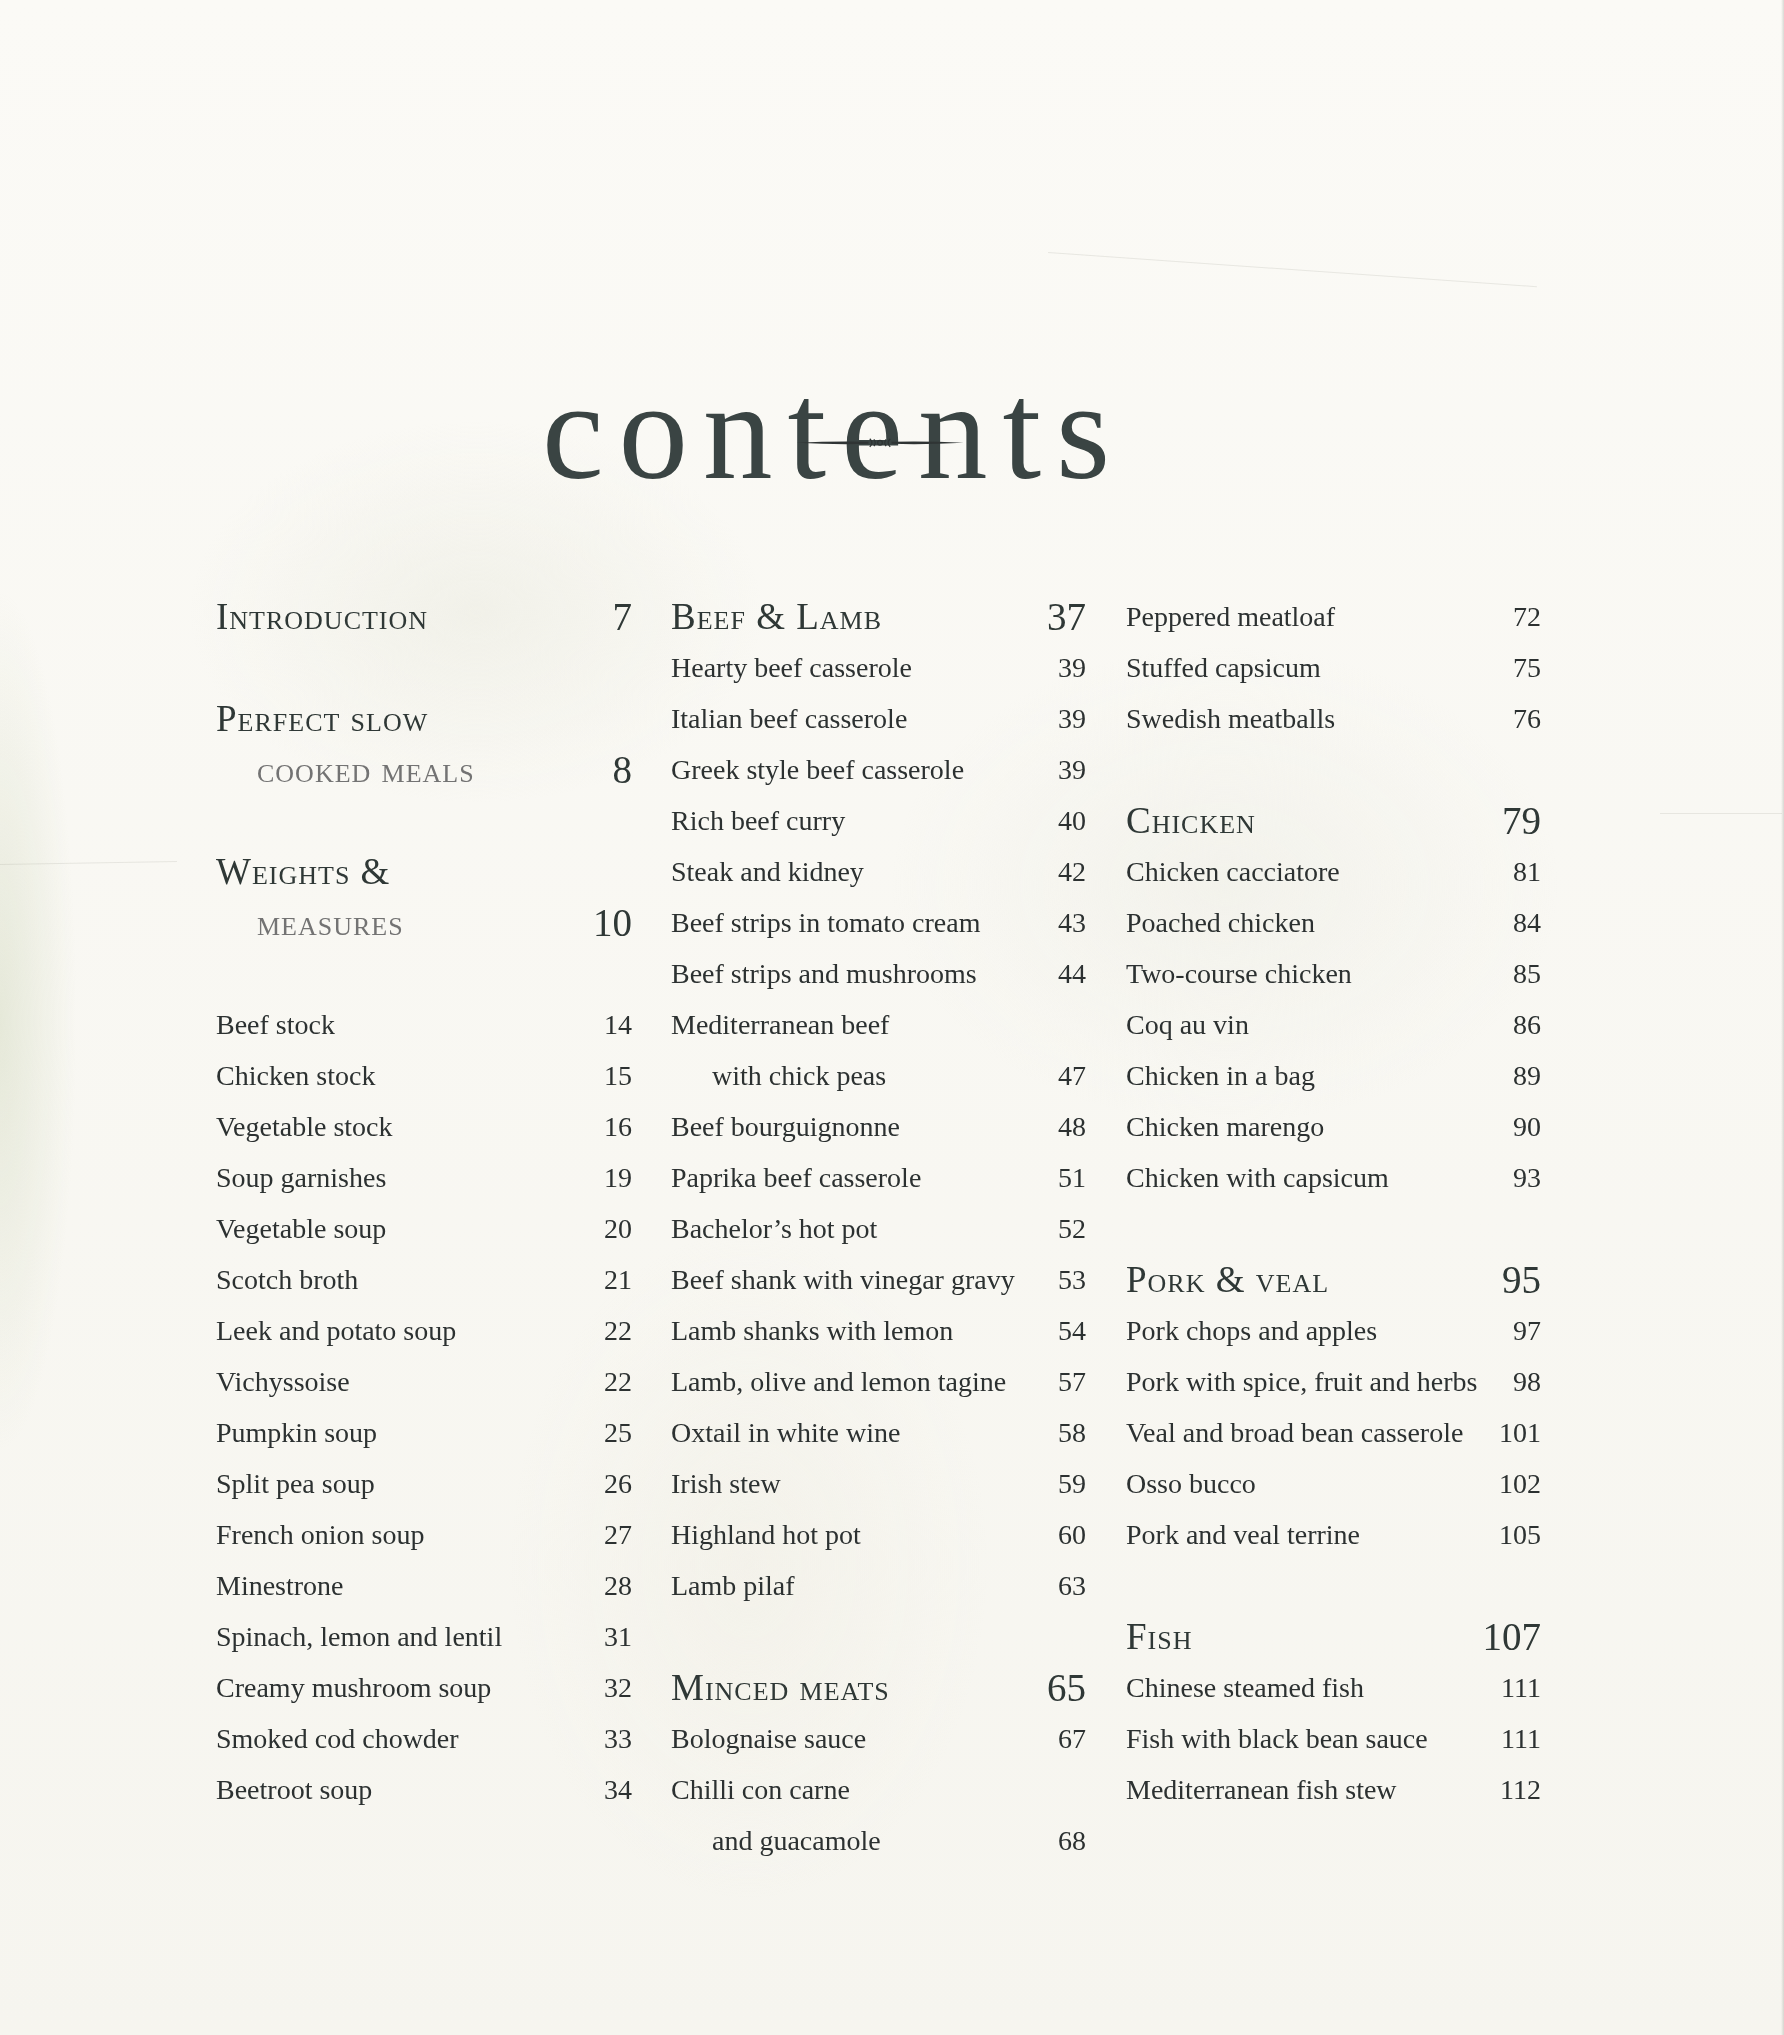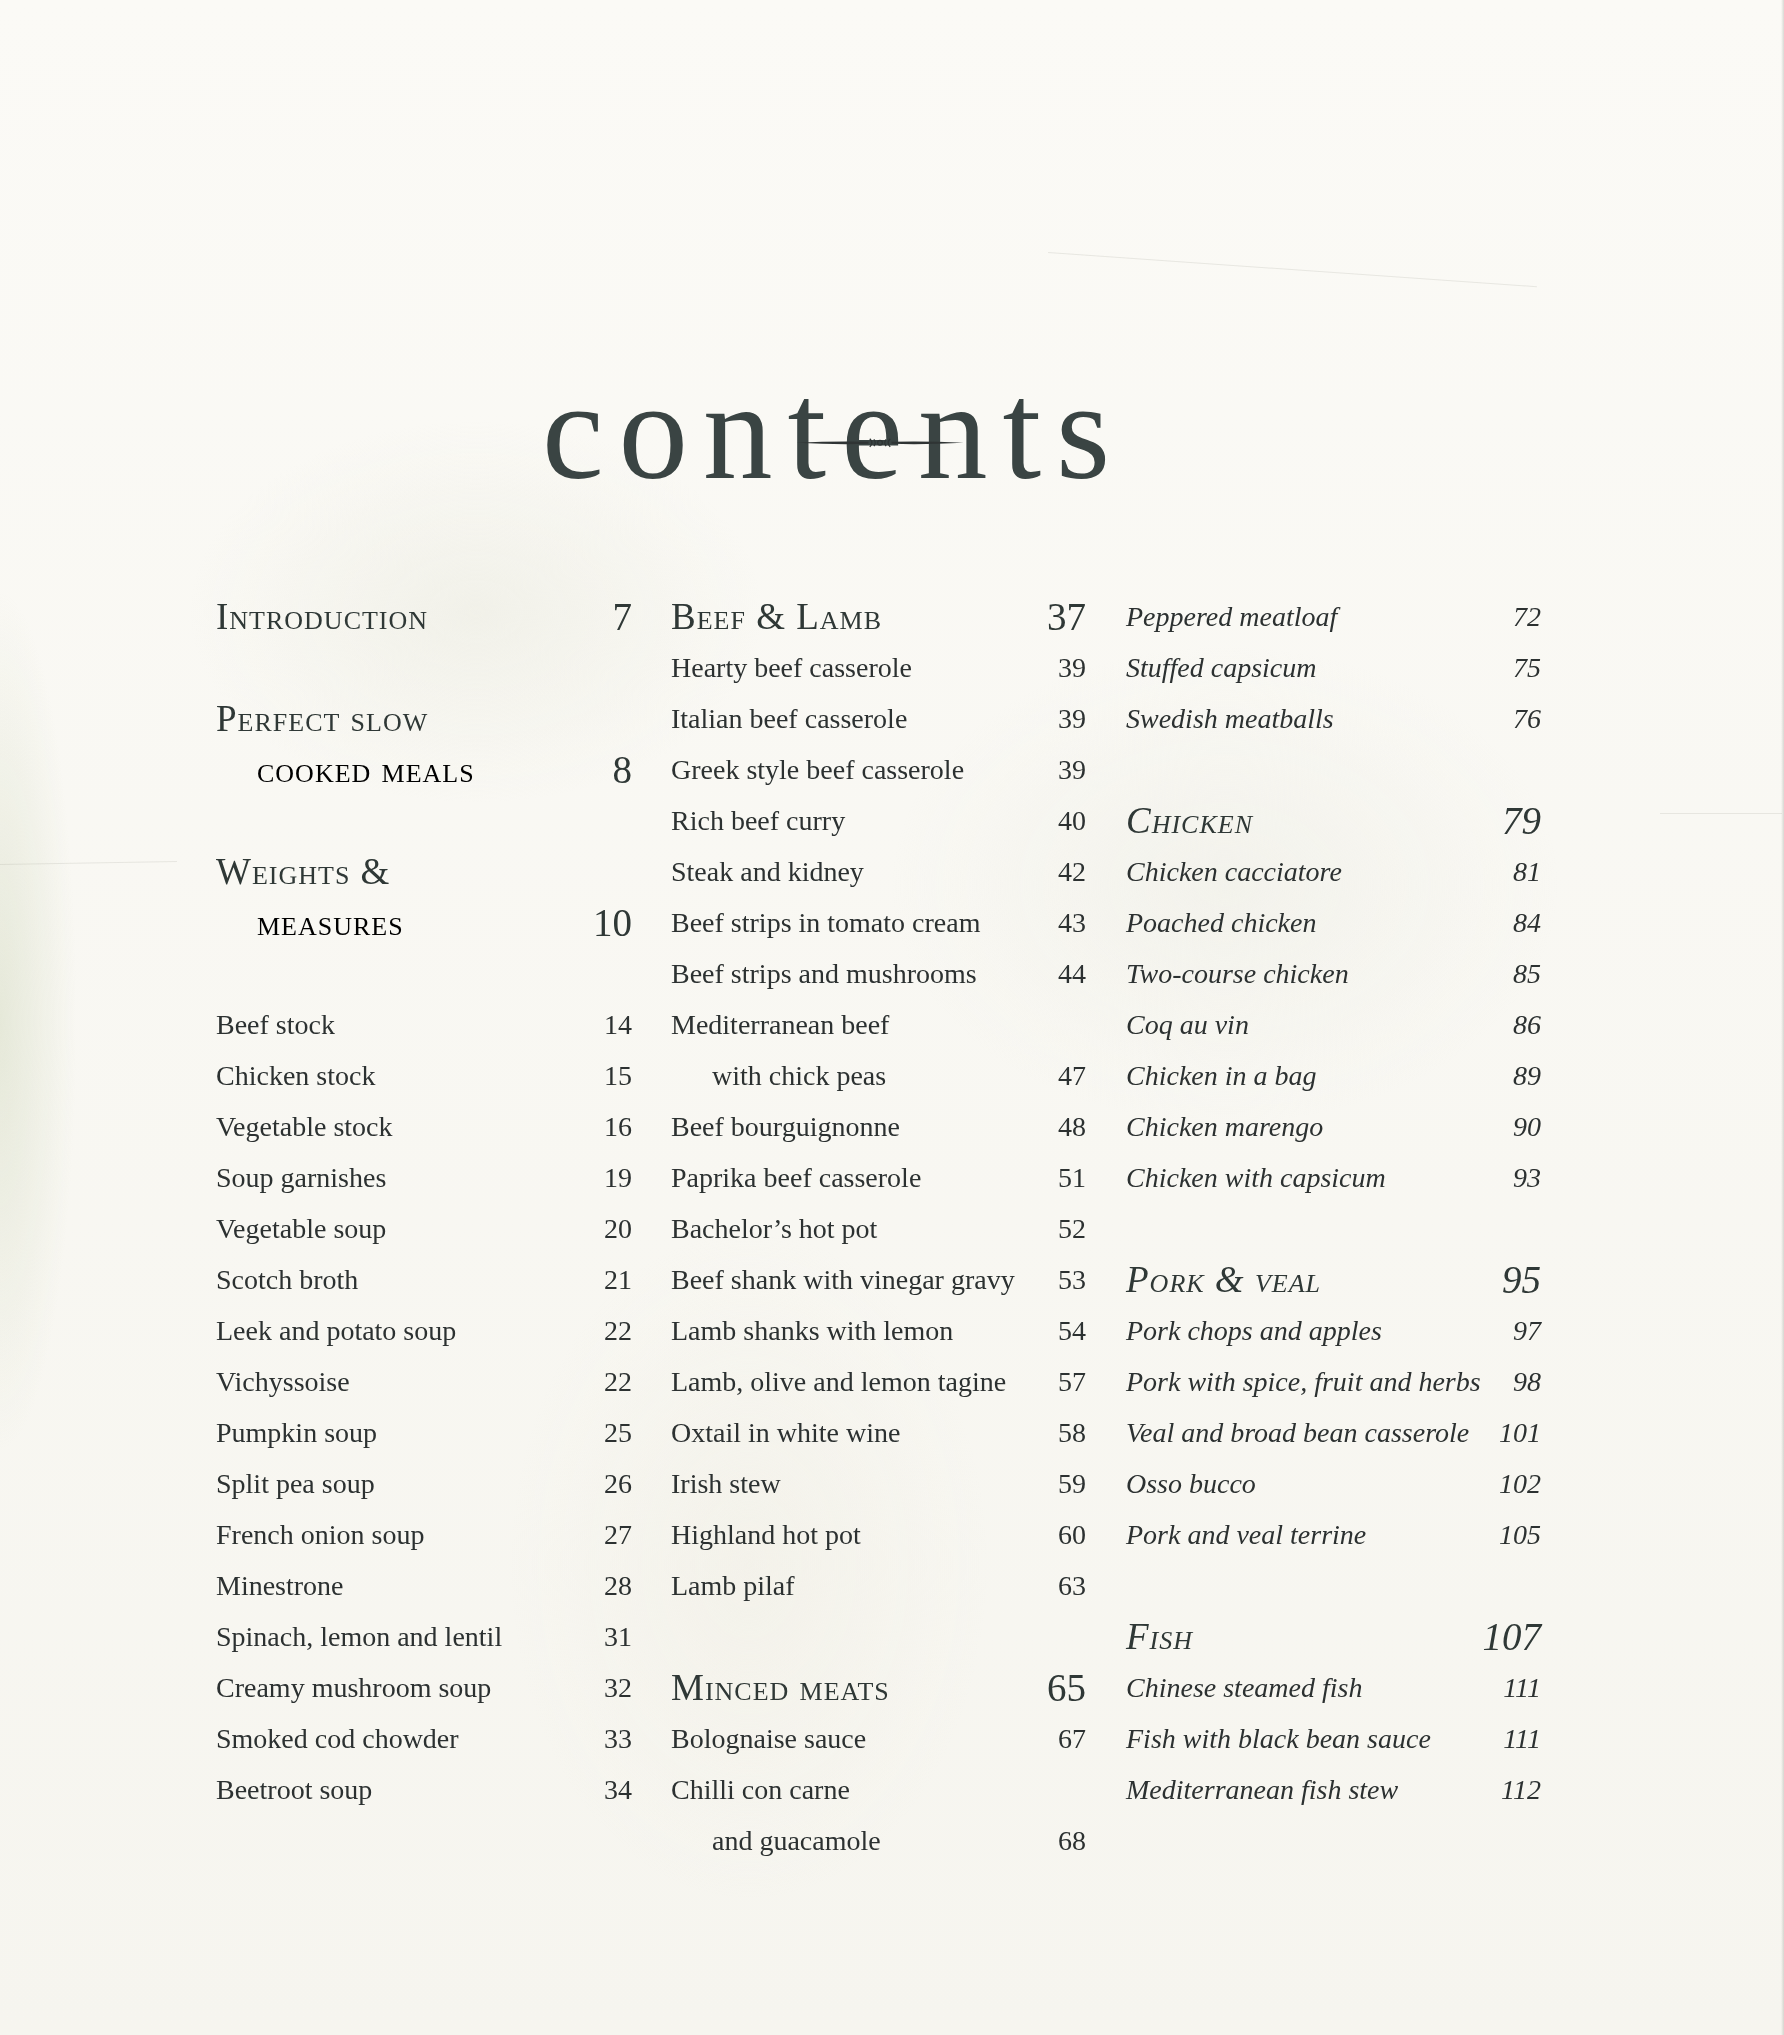--- a/index.html
+++ b/index.html
@@ -22,35 +22,35 @@
     position:absolute; left:0; width:1667px; top:269px; text-align:center;
     font-family:"Liberation Serif","DejaVu Serif",serif;
     font-size:139px; line-height:139px; letter-spacing:15px;
     color:#3a4443; font-weight:normal;
   }
   .ornament { position:absolute; left:795px; top:436px; width:170px; height:13.6px; }
 
   .col { position:absolute; top:591px; }
   .col1 { left:216px; width:416px; }
   .col2 { left:671px; width:415px; }
-  .col3 { left:1126px; width:415px;font-style:italic; }
+  .col3 { left:1126px; width:415px; }
 
   .row {
     position:relative; height:51px; display:flex; align-items:center;
     justify-content:space-between;
     font-family:"Liberation Serif","DejaVu Serif",serif;
   }
   .row .lbl { font-size:28px; color:#2c3131; white-space:nowrap; }
   .row .pg  { font-size:28px; color:#2c3131; white-space:nowrap; text-align:right; }
   .row.head .lbl {
     font-size:37px; font-variant:small-caps; letter-spacing:1px; color:#2f3836;
   }
   .row.head .pg { font-size:39px; color:#2f3836; }
   .row.indent .lbl { padding-left:41px; }
-  .row.headcont .lbl { padding-left:41px; font-size:37px; font-variant:small-caps; letter-spacing:1px; color:#000000; }
+  .row.headcont .lbl { padding-left:41px; font-size:37px; font-variant:small-caps; letter-spacing:1px; color:#737373; }
   .row.headcont .pg { font-size:39px; color:#2f3836; }
   .row.blank { }
 </style>
 </head>
 <body>
 
 <div class="right-edge"></div>
 <div class="crease" style="left:1048px;top:252px;width:490px;transform:rotate(4deg);"></div>
 <div class="crease" style="left:0px;top:864px;width:177px;transform:rotate(-1deg);"></div>
 <div class="crease" style="left:1660px;top:813px;width:122px;transform:rotate(0deg);"></div>

